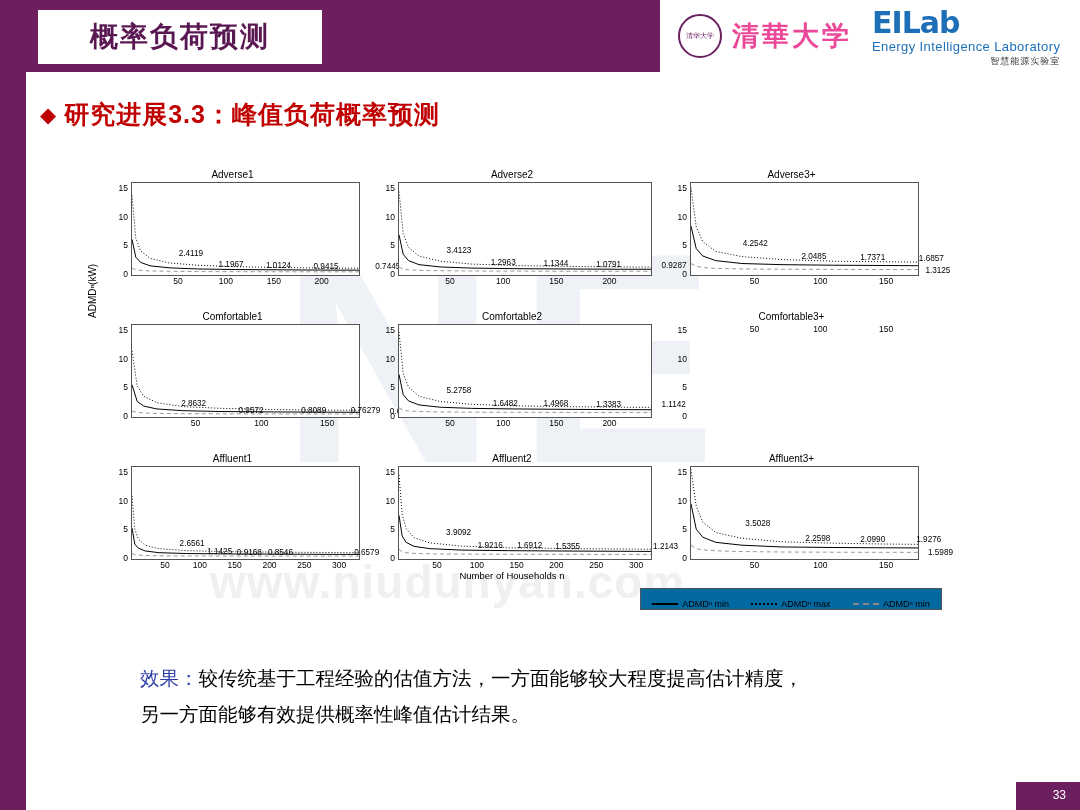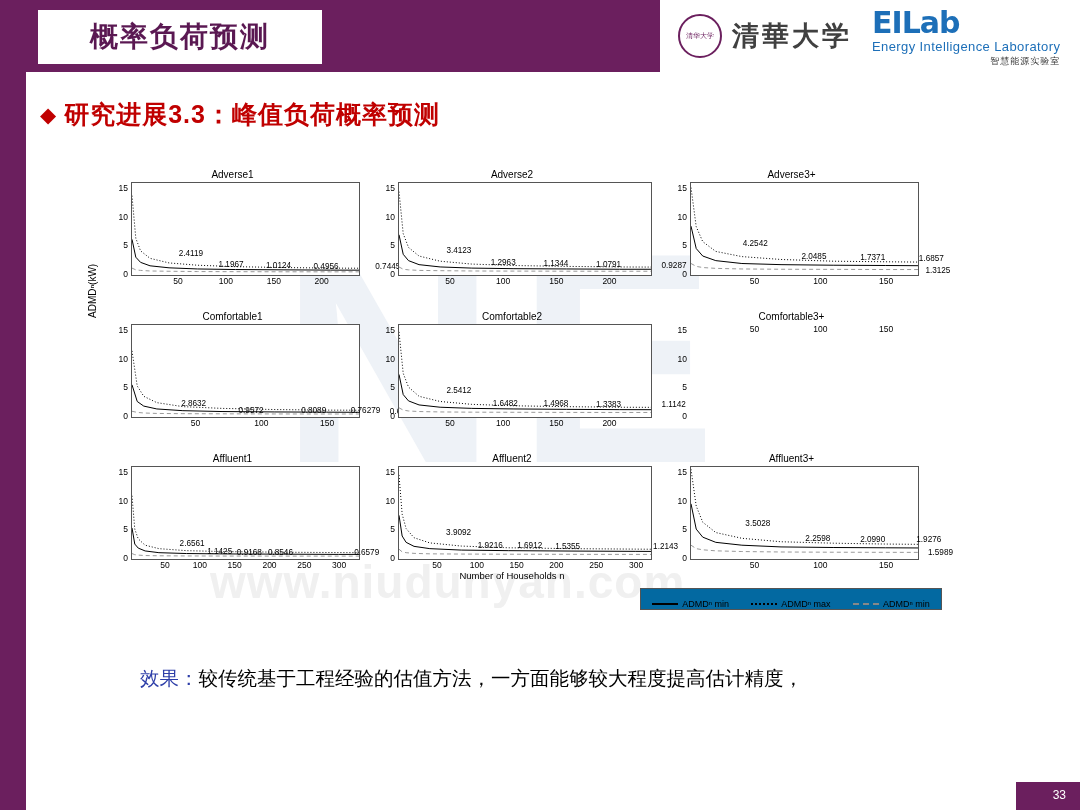--- a/index.html
+++ b/index.html
@@ -28,21 +28,21 @@
     display:flex;align-items:center;
   }
   .thu-seal{
     width:44px;height:44px;border-radius:50%;border:2px solid #6b1f5e;
     margin-left:18px;display:flex;align-items:center;justify-content:center;
     font-size:7px;color:#6b1f5e;text-align:center;line-height:1.05;
     box-sizing:border-box;
   }
   .thu-name{
     margin-left:10px;font-family:"Liberation Serif",serif;font-size:27px;
-    font-weight:bold;color:#404040;letter-spacing:3px;
+    font-weight:bold;color:#ec4899;letter-spacing:3px;
   }
   .eilab{
     margin-left:20px;display:flex;flex-direction:column;align-items:flex-start;
   }
   .eilab-logo{
     font-size:30px;font-weight:bold;color:#1d6fb8;letter-spacing:-1px;
     font-family:"DejaVu Sans", sans-serif;
   }
   .eilab-sub{font-size:13px;color:#1d6fb8;letter-spacing:.4px;margin-top:-1px;}
   .eilab-cn{font-size:9px;color:#333;letter-spacing:1px;margin-top:1px;align-self:flex-end;}
@@ -172,21 +172,21 @@
         <div style="position: relative;">
           <div class="plot">
             <svg viewBox="0 0 100 100" preserveAspectRatio="none">
               <polyline points="0.00,61.25 1.67,80.63 3.77,86.25 7.95,90.00 16.32,92.19 28.87,93.44 45.61,94.06 66.53,94.38 87.45,94.69 100.00,94.75" fill="none" stroke="#000" stroke-width="1" vector-effect="non-scaling-stroke"></polyline>
               <polyline points="0.00,13.75 1.67,60.00 3.77,73.75 7.95,81.88 16.32,86.88 28.87,89.38 45.61,90.94 66.53,91.88 87.45,92.50 100.00,92.63" fill="none" stroke="#000" stroke-width="1" vector-effect="non-scaling-stroke" stroke-dasharray="1,2"></polyline>
               <polyline points="0.00,92.50 1.67,94.38 3.77,95.00 7.95,95.63 16.32,95.94 28.87,96.25 45.61,96.38 66.53,96.50 87.45,96.56 100.00,96.56" fill="none" stroke="#9a9a9a" stroke-width="1" vector-effect="non-scaling-stroke" stroke-dasharray="4,3"></polyline>
             </svg>
             <div class="ann" style="left: 2.92887%; top: 71.25%;">2.4119</div>
             <div class="ann" style="left: 20.5021%; top: 83.75%;">1.1967</div>
             <div class="ann" style="left: 41.4226%; top: 85%;">1.0124</div>
-            <div class="ann" style="left: 62.3431%; top: 85.625%;">0.4956</div>
+            <div class="ann" style="left: 62.3431%; top: 85.625%;">0.9415</div>
             <div class="ann" style="left: 89.5397%; top: 86.25%;">0.7445</div>
           </div>
           <div class="xticks">
             <span class="xtick" style="left: 20.5021%;">50</span>
             <span class="xtick" style="left: 41.4226%;">100</span>
             <span class="xtick" style="left: 62.3431%;">150</span>
             <span class="xtick" style="left: 83.2636%;">200</span>
           </div>
         </div>
         <div class="yticks">
@@ -283,21 +283,21 @@
       </div>
       <div class="cell">
         <div class="cell-title">Comfortable2</div>
         <div style="position: relative;">
           <div class="plot">
             <svg viewBox="0 0 100 100" preserveAspectRatio="none">
               <polyline points="0.00,53.75 1.67,75.63 3.77,82.50 7.95,86.88 16.32,89.38 28.87,90.63 45.61,91.25 66.53,91.69 87.45,92.00 100.00,92.06" fill="none" stroke="#000" stroke-width="1" vector-effect="non-scaling-stroke"></polyline>
               <polyline points="0.00,7.50 1.67,52.50 3.77,67.50 7.95,77.50 16.32,83.13 28.87,86.25 45.61,87.81 66.53,88.75 87.45,89.38 100.00,89.50" fill="none" stroke="#000" stroke-width="1" vector-effect="non-scaling-stroke" stroke-dasharray="1,2"></polyline>
               <polyline points="0.00,90.00 1.67,92.50 3.77,93.44 7.95,94.06 16.32,94.50 28.87,94.75 45.61,94.88 66.53,95.00 87.45,95.06 100.00,95.06" fill="none" stroke="#9a9a9a" stroke-width="1" vector-effect="non-scaling-stroke" stroke-dasharray="4,3"></polyline>
             </svg>
-            <div class="ann" style="left: 2.92887%; top: 66.25%;">2.5412</div>
+            <div class="ann" style="left: 2.92887%; top: 66.25%;">5.2758</div>
             <div class="ann" style="left: 21.3389%; top: 80%;">1.6482</div>
             <div class="ann" style="left: 41.4226%; top: 80.625%;">1.4968</div>
             <div class="ann" style="left: 62.3431%; top: 81.25%;">1.3383</div>
             <div class="ann" style="left: 88.2845%; top: 81.875%;">1.1142</div>
           </div>
           <div class="xticks">
             <span class="xtick" style="left: 20.5021%;">50</span>
             <span class="xtick" style="left: 41.4226%;">100</span>
             <span class="xtick" style="left: 62.3431%;">150</span>
             <span class="xtick" style="left: 83.2636%;">200</span>
@@ -429,16 +429,17 @@
       </div>
       <div class="legend-item">
         <span class="lg-line" style="border-top-color: rgb(136, 136, 136); border-top-style: dashed;"></span>
         <span>ADMDⁿ min</span>
       </div>
     </div>
 </div>
 
 <div class="effect">
   <span class="kw">效果：</span><span>较传统基于工程经验的估值方法，一方面能够较大程度提高估计精度，</span><br>
+  <span>另一方面能够有效提供概率性峰值估计结果。</span>
 </div>
 
 <div class="pagebar"></div>
 <div class="pagenum">33</div>
 
 </body></html>

